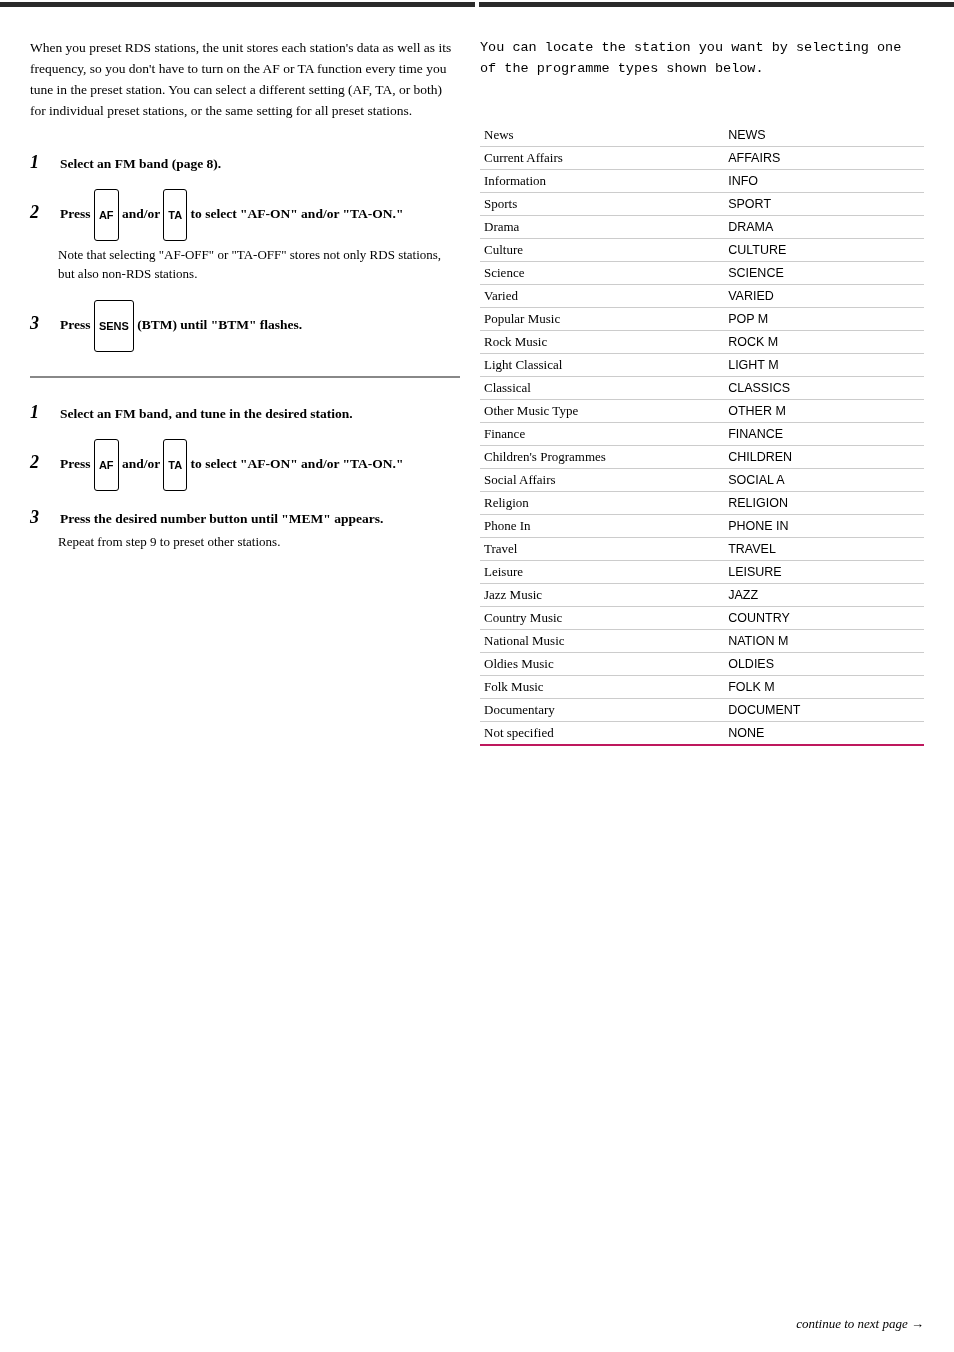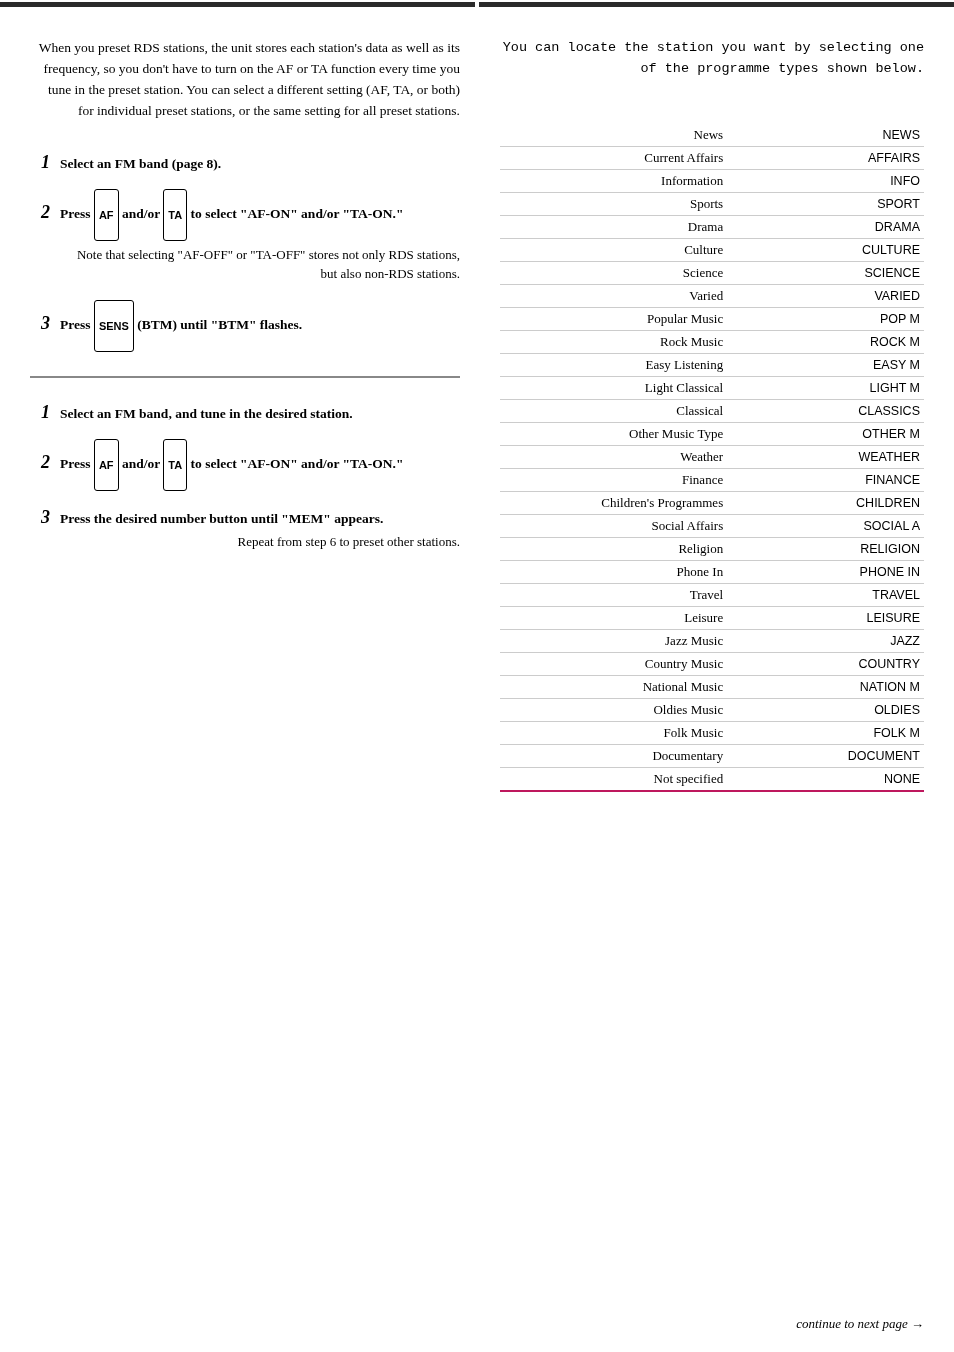--- a/index.html
+++ b/index.html
@@ -47,23 +47,21 @@
       height: 5px;
       margin-top: 1.5px;
       margin-left: 4px;
     }
 
     
     .main-content {
       display: flex;
       flex-direction: row;
       padding: 30px 30px 20px 30px;
-      gap: 20px;
       flex: 1;
-      text-align: right;
     }
 
     
     .left-column {
       width: 440px;
       flex-shrink: 0;
       padding-right: 10px;
     }
 
     
@@ -252,21 +250,21 @@
               Press <span class="button-label">AF</span> and/or <span class="button-label">TA</span> to select "AF-ON" and/or "TA-ON."
             </span>
           </div>
         </div>
 
         <div class="step-item">
           <div class="step-header">
             <span class="step-number">3</span>
             <span>Press the desired number button until "MEM" appears.</span>
           </div>
-          <div class="step-note">Repeat from step 6 to preset other stations.</div>
+          <div class="step-note">Repeat from step 9 to preset other stations.</div>
         </div>
 
       </div>
 
     </div>
 
     <div class="right-column">
 
       <p class="right-intro">You can locate the station you want by selecting one of the programme types shown below.</p>
 
@@ -306,38 +304,30 @@
             </tr>
             <tr>
               <td>Popular Music</td>
               <td>POP M</td>
             </tr>
             <tr>
               <td>Rock Music</td>
               <td>ROCK M</td>
             </tr>
             <tr>
-              <td>Easy Listening</td>
-              <td>EASY M</td>
-            </tr>
-            <tr>
               <td>Light Classical</td>
               <td>LIGHT M</td>
             </tr>
             <tr>
               <td>Classical</td>
               <td>CLASSICS</td>
             </tr>
             <tr>
               <td>Other Music Type</td>
               <td>OTHER M</td>
-            </tr>
-            <tr>
-              <td>Weather</td>
-              <td>WEATHER</td>
             </tr>
             <tr>
               <td>Finance</td>
               <td>FINANCE</td>
             </tr>
             <tr>
               <td>Children's Programmes</td>
               <td>CHILDREN</td>
             </tr>
             <tr>

